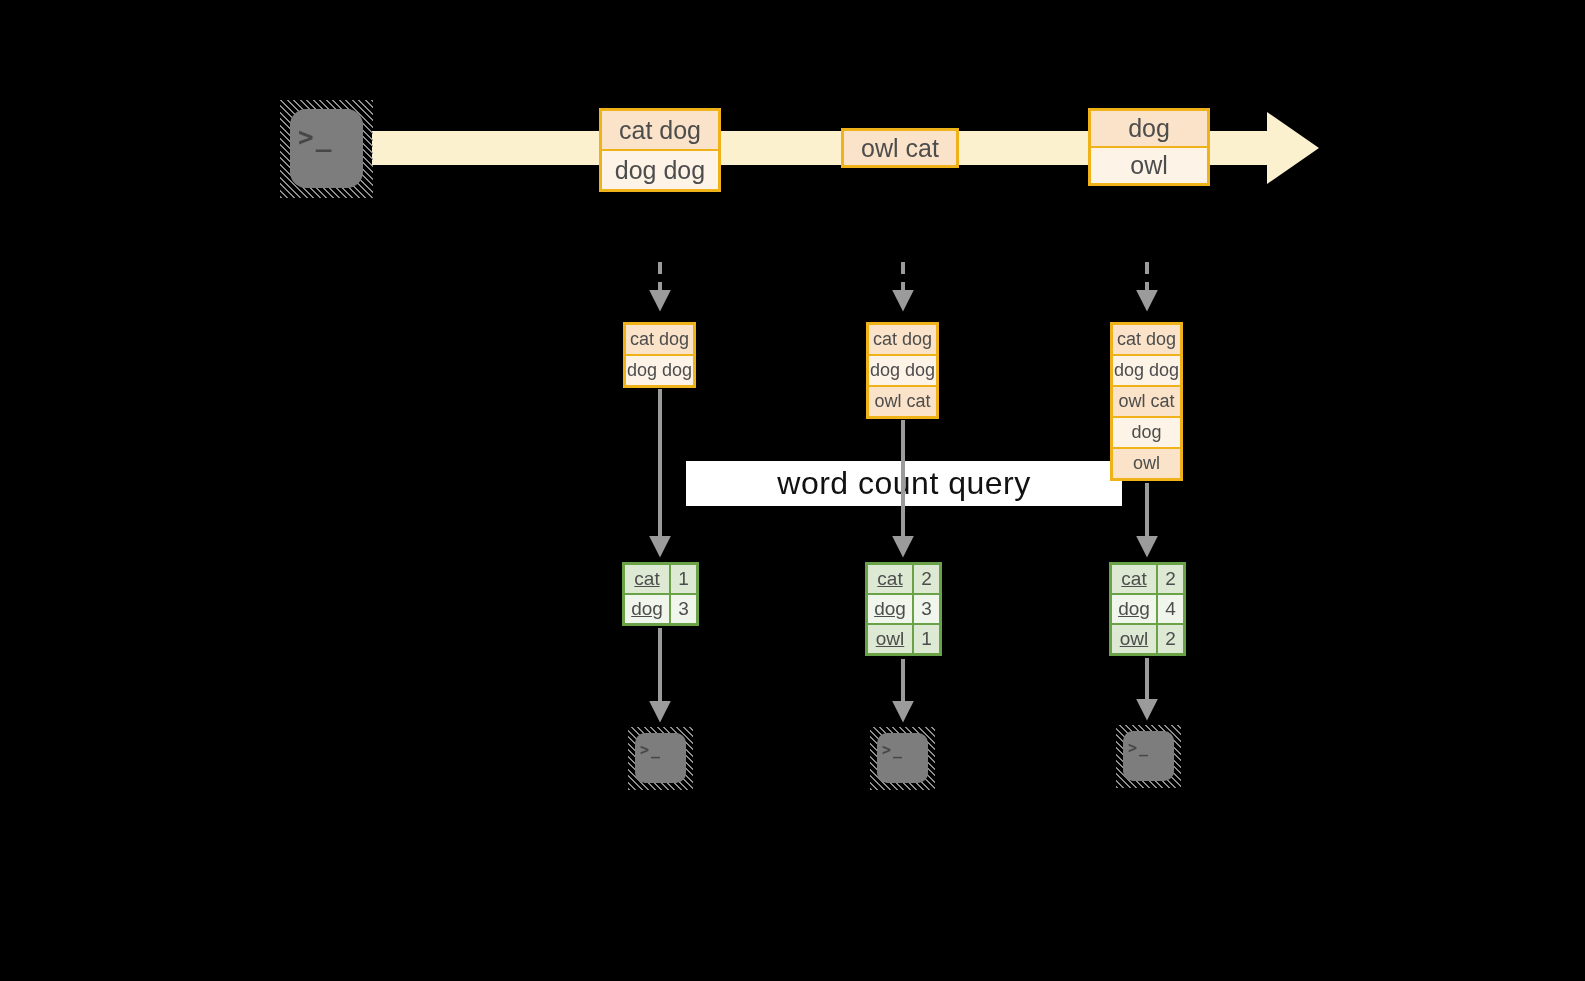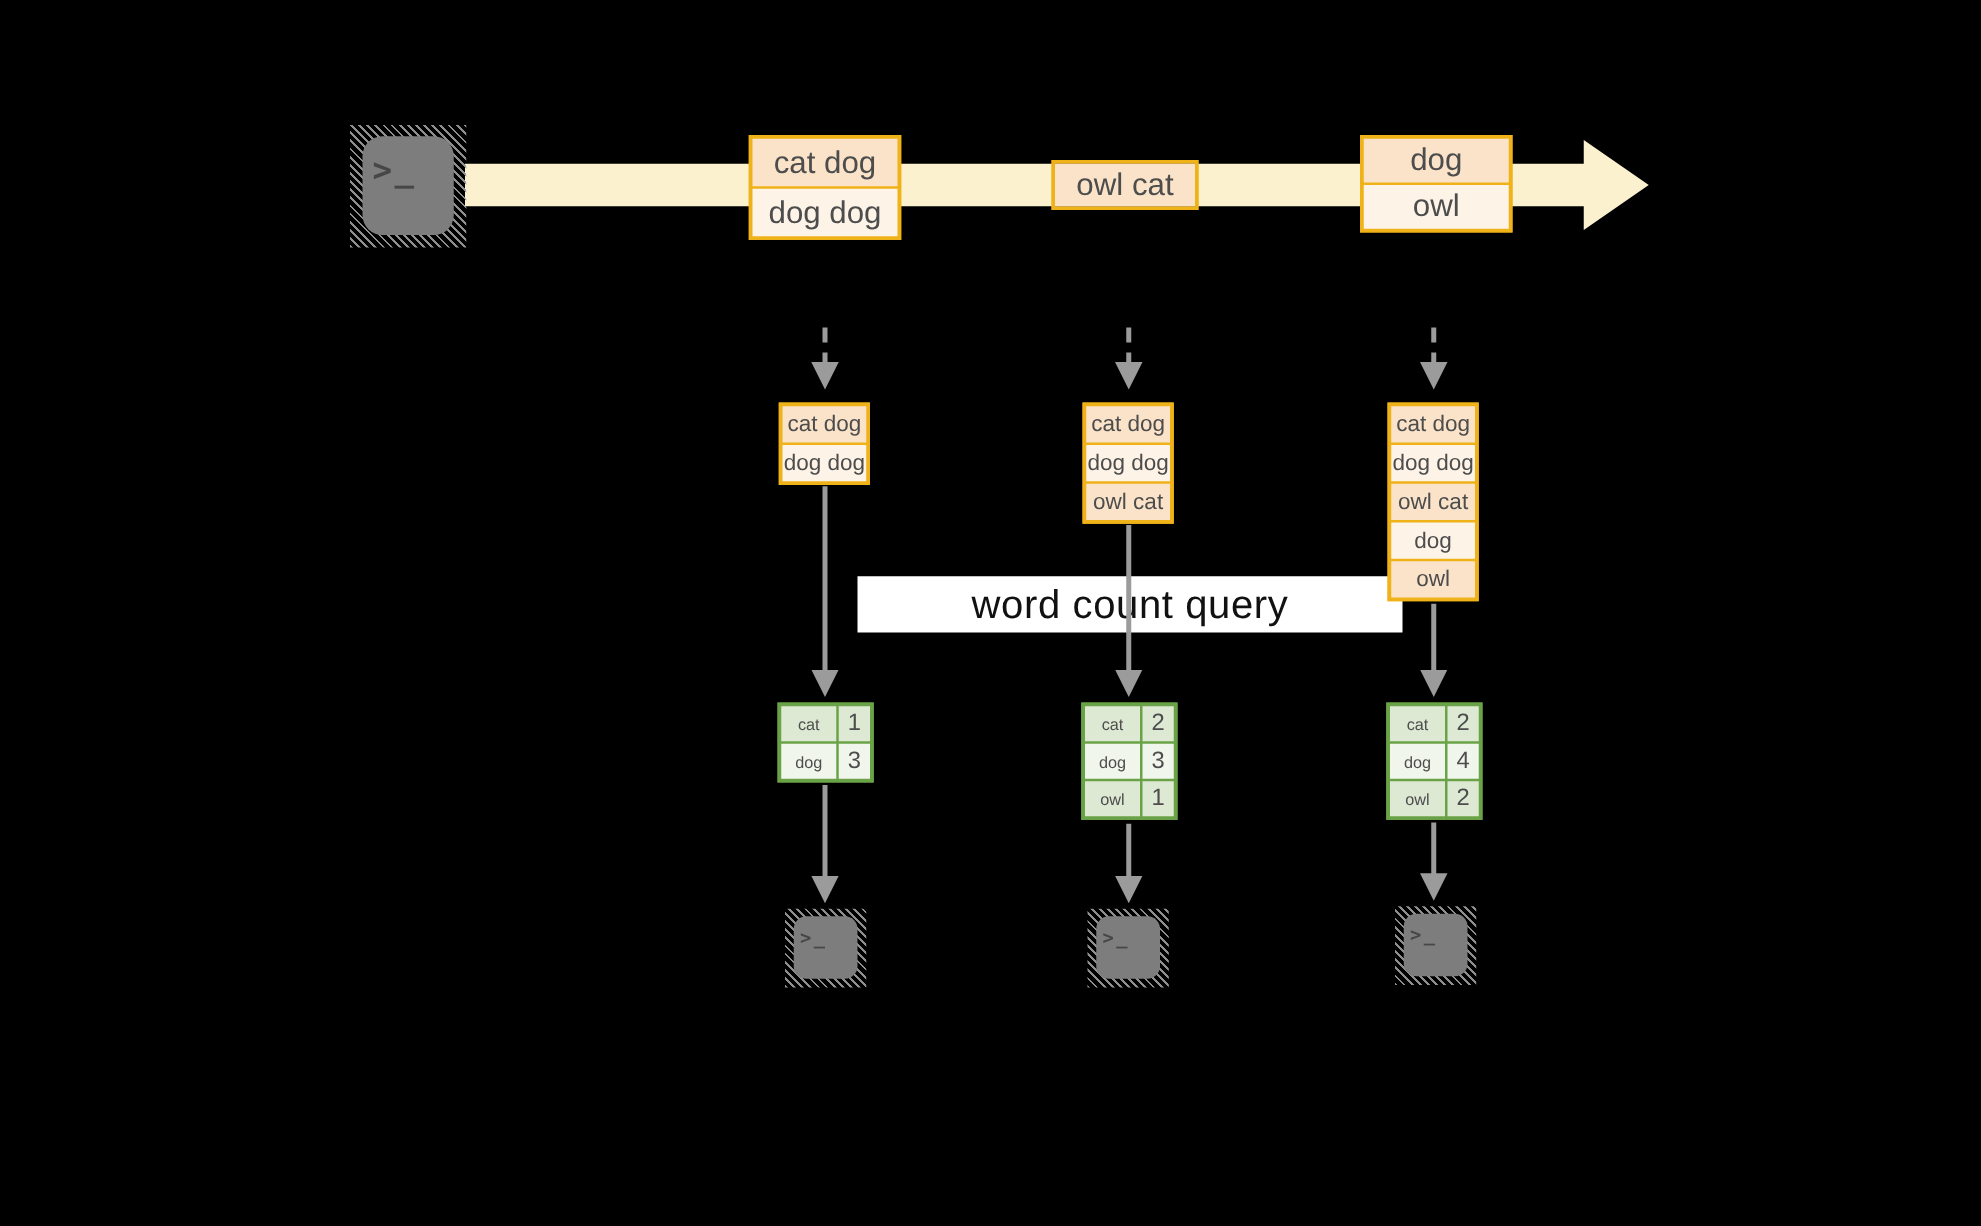--- a/index.html
+++ b/index.html
@@ -26,21 +26,21 @@
   .stack .line{height:29px;display:flex;align-items:center;justify-content:center;
                font-size:18px;color:var(--ink);}
   .stack .line:nth-child(odd){background:var(--peach);}
   .stack .line:nth-child(even){background:var(--cream);}
 
   
   .counts{border:3px solid var(--green);background:var(--green);
           display:flex;flex-direction:column;gap:2px;z-index:3;width:71px;}
   .crow{display:flex;gap:2px;height:28px;}
   .crow .cw{flex:1 1 auto;display:flex;align-items:center;justify-content:center;
-            font-size:13px;color:var(--ink);}
+            font-size:19px;color:var(--ink);text-decoration:underline;}
   .crow .cc{width:25px;display:flex;align-items:center;justify-content:center;
             font-size:19px;color:var(--ink);}
   .crow:nth-child(odd) .cw,.crow:nth-child(odd) .cc{background:var(--green-light);}
   .crow:nth-child(even) .cw,.crow:nth-child(even) .cc{background:var(--green-lighter);}
 
   
   .term{z-index:3;background:repeating-linear-gradient(45deg,rgba(158,158,158,.9) 0 1.6px,transparent 1.6px 4.6px);}
   .term .inner{position:absolute;background:var(--icon-gray);display:block;}
   .term .glyph{position:absolute;color:var(--glyph);font-weight:700;
                font-family:"DejaVu Sans Mono","Liberation Mono",monospace;letter-spacing:2px;}

